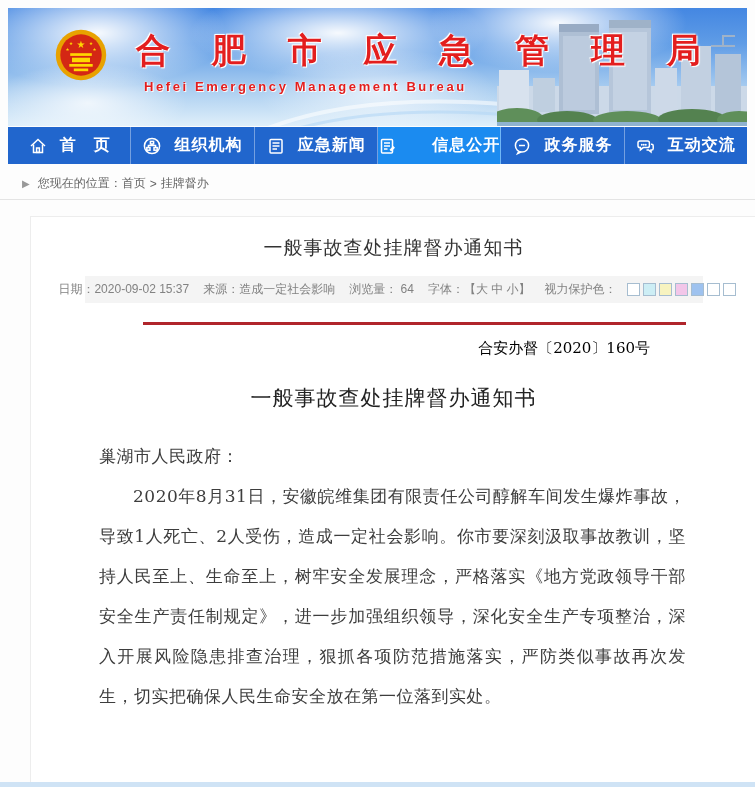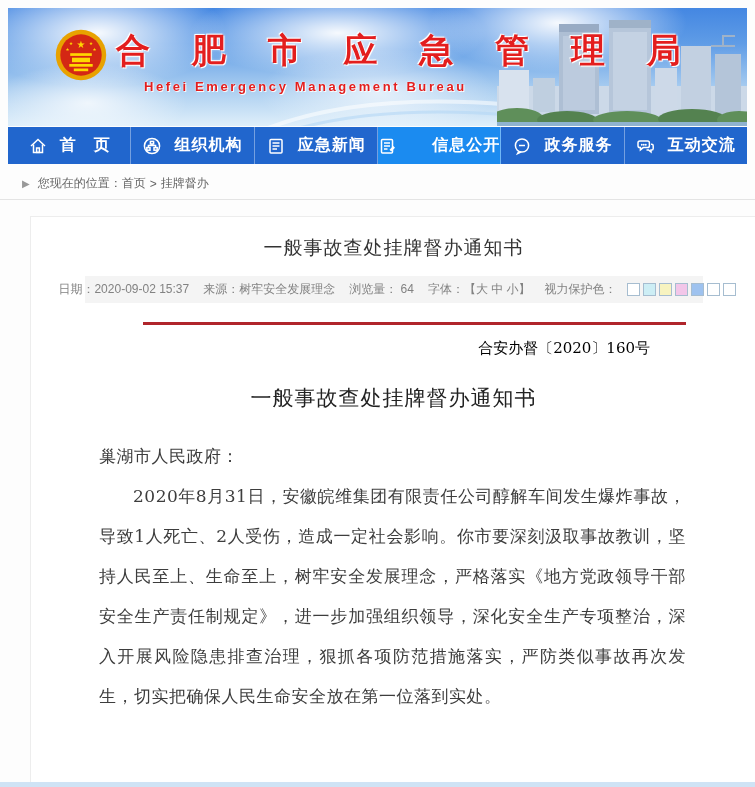--- a/index.html
+++ b/index.html
@@ -21,20 +21,21 @@
   .c2 { left:180px; top:-20px; width:300px; height:90px; }
   .c3 { left:420px; top:-35px; width:260px; height:100px; }
   .c4 { left:-20px; top:55px; width:200px; height:80px; opacity:.8; }
   .c5 { left:250px; top:40px; width:240px; height:90px; opacity:.7; }
   .emblem { position:absolute; left:46px; top:20px; }
   .banner-text { position:absolute; left:108px; top:20px; }
   .banner-title {
     font-size:34px; font-weight:bold; color:#e31e1e; letter-spacing:15px;
     white-space:nowrap; font-family:"DejaVu Sans",sans-serif;
     text-shadow:0 0 3px #fff, 1px 1px 0 #fff, -1px -1px 0 #fff;
+    margin-left:20px;
   }
   .banner-sub {
     margin-top:5px; font-size:13px; font-weight:bold; color:#e31e1e;
     letter-spacing:2.6px; white-space:nowrap;
     text-shadow:0 0 2px #fff, 1px 1px 0 rgba(255,255,255,.9);
     padding-left:28px;
   }
   .buildings { position:absolute; right:0; bottom:0; }
   .swoosh { position:absolute; left:250px; bottom:-8px; }
 
@@ -229,21 +230,21 @@
   <a href="#">首页</a>
   <span class="crumb-sep">&gt;</span>
   <span>挂牌督办</span>
 </div>
 
 <div class="card">
   <div class="article-title">一般事故查处挂牌督办通知书</div>
 
   <div class="meta">
     <span class="seg"><span>日期：</span><span>2020-09-02 15:37</span></span>
-    <span class="seg"><span>来源：</span><span>树牢安全发展理念</span></span>
+    <span class="seg"><span>来源：</span><span>造成一定社会影响</span></span>
     <span class="seg"><span>浏览量：</span>&nbsp;<span>64</span></span>
     <span class="seg"><span>字体：</span><span>【大 中 小】</span></span>
     <span class="seg">
       <span>视力保护色：</span>
     </span>
     <span class="swatches">
         <span class="swatch" style="background: rgb(255, 255, 255);"></span>
         <span class="swatch" style="background: rgb(205, 238, 245);"></span>
         <span class="swatch" style="background: rgb(247, 243, 192);"></span>
         <span class="swatch" style="background: rgb(242, 198, 233);"></span>

